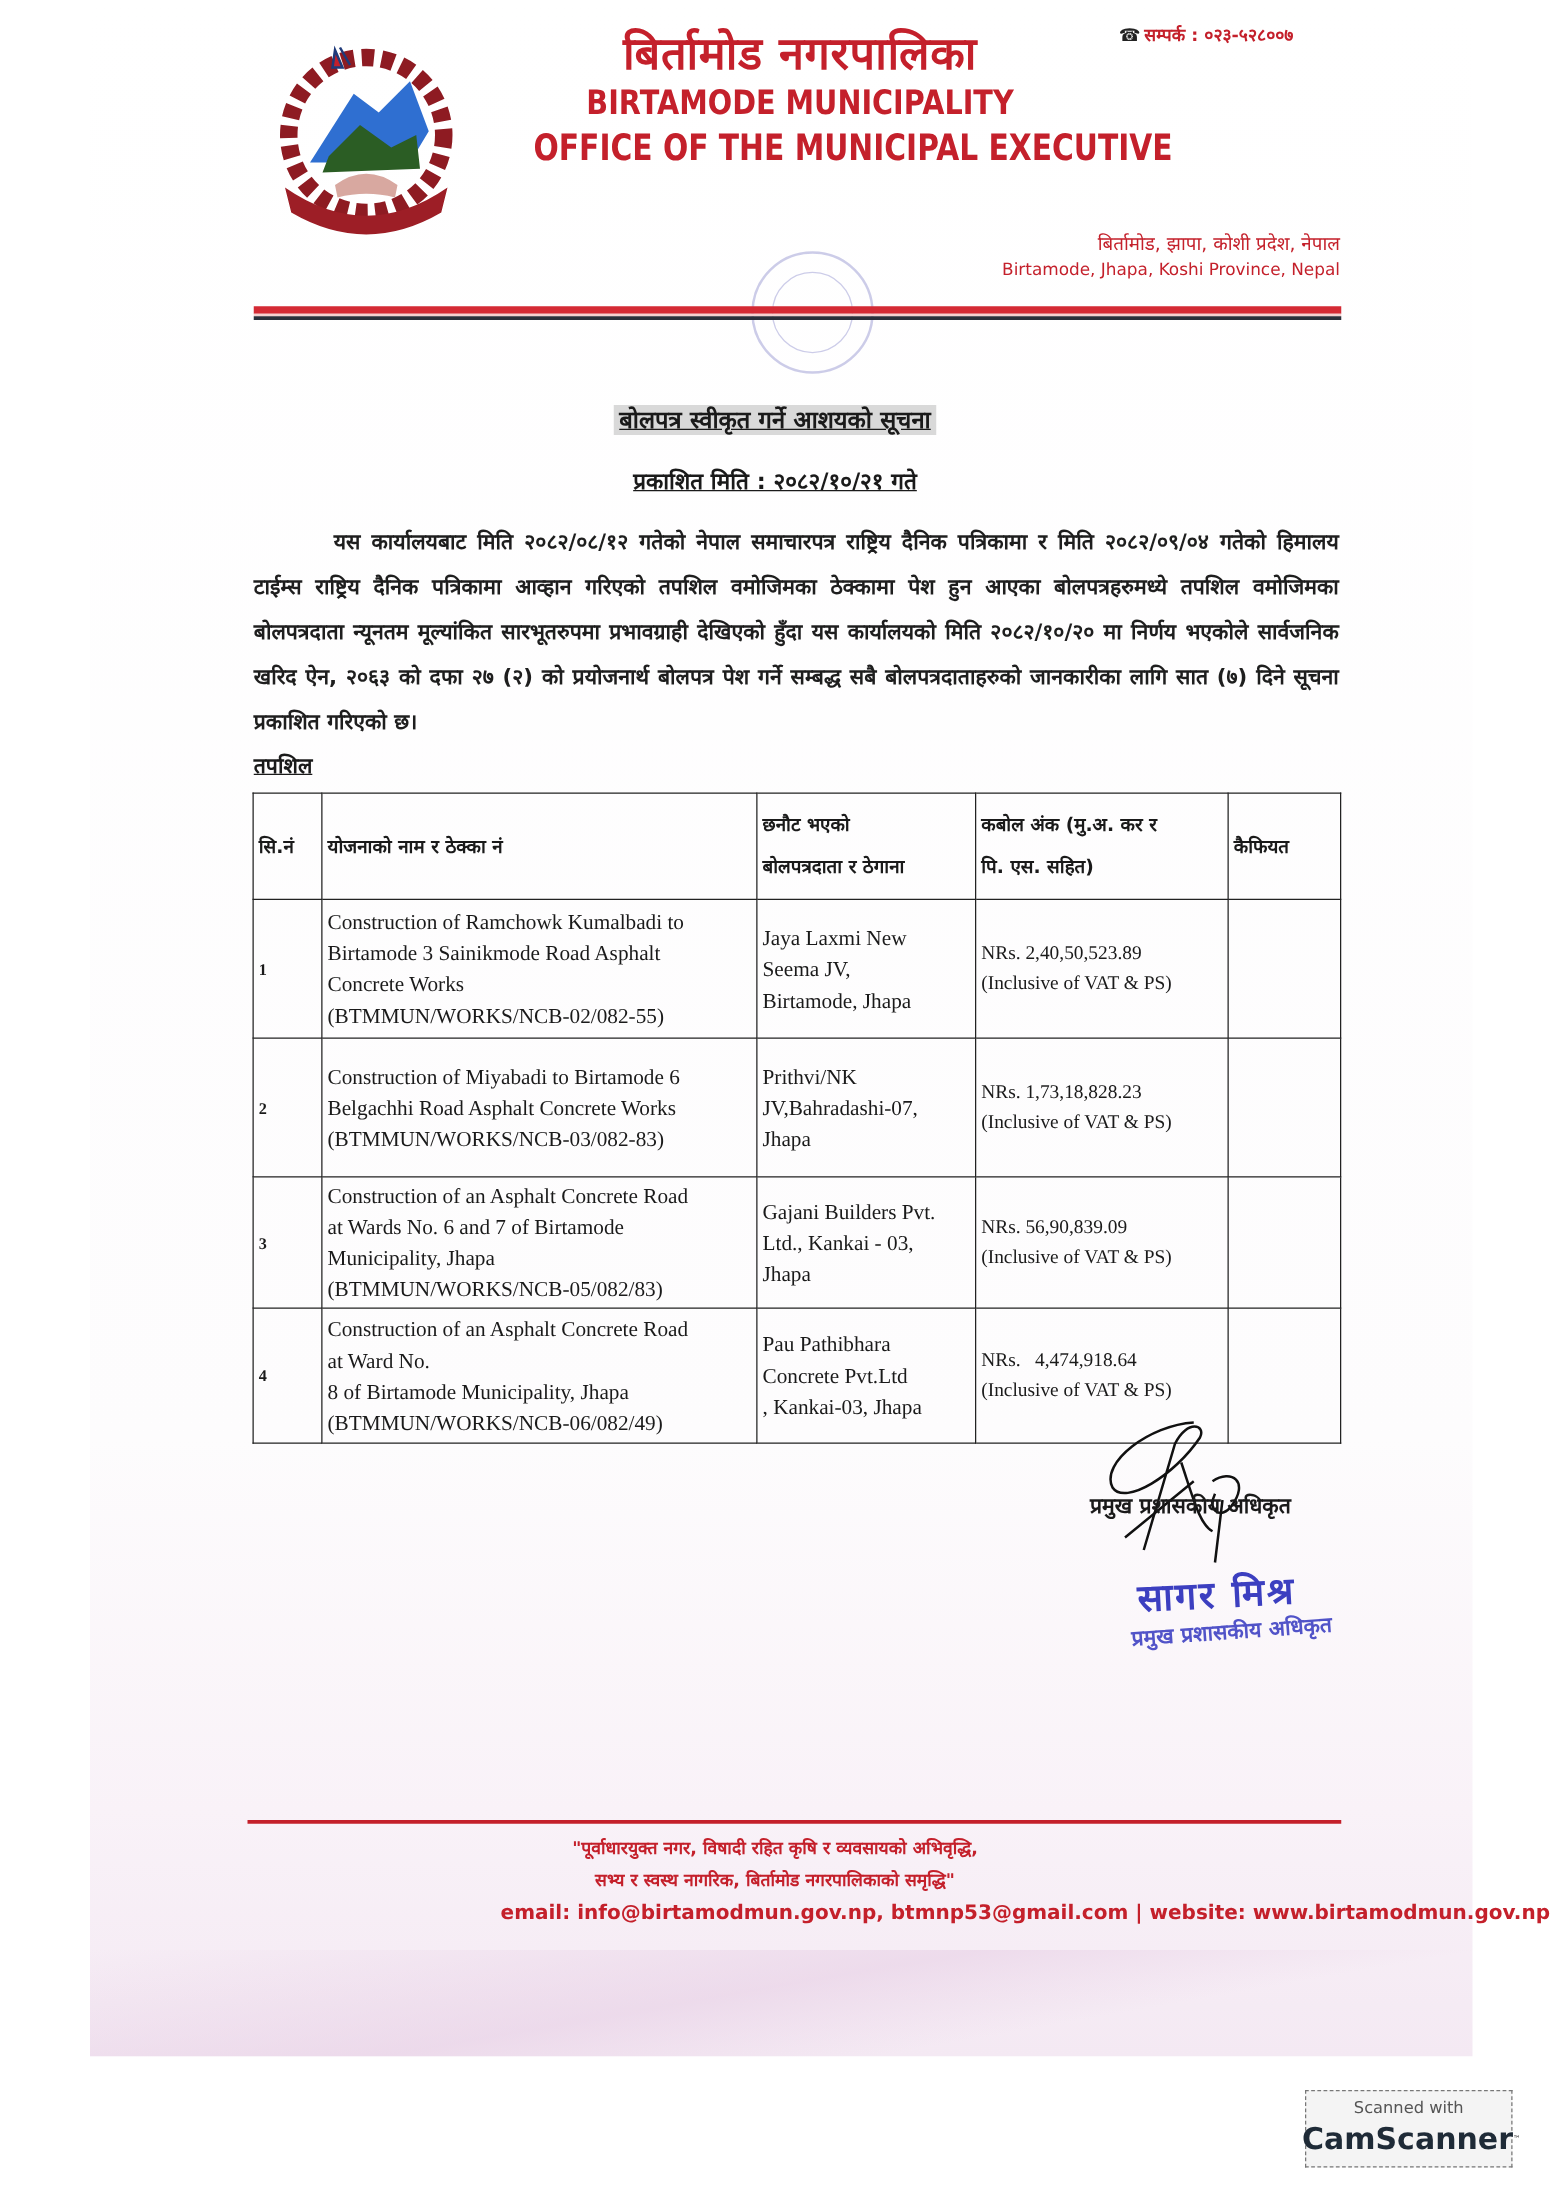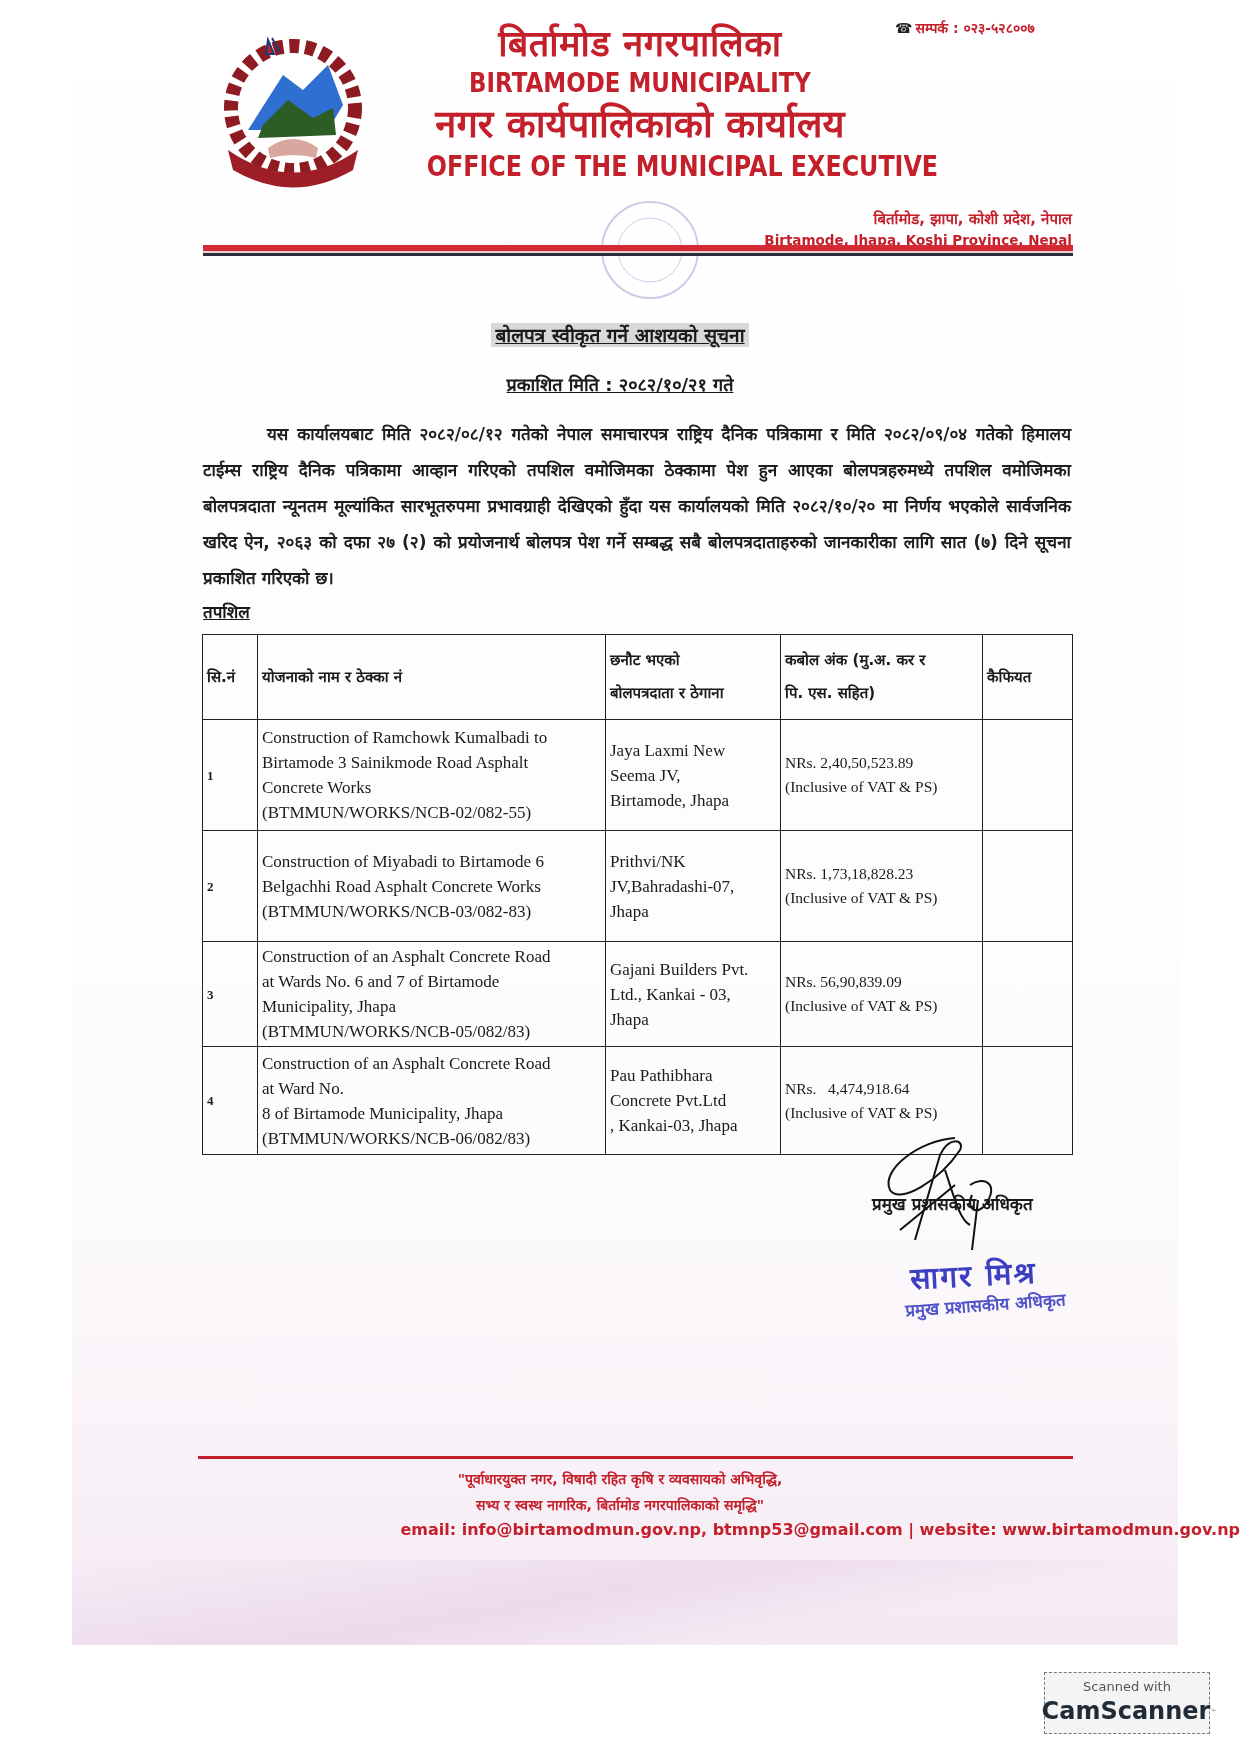--- a/index.html
+++ b/index.html
@@ -20,21 +20,21 @@
     }
     
     .emblem { position: absolute; left: 208px; top: 30px; width: 170px; height: 160px; }
     .hdr-center { position: absolute; left: 380px; top: 22px; width: 520px; text-align: center; }
     .hdr-np-title { font-family: "DejaVu Sans", sans-serif; color: #c4202b; font-size: 36px; font-weight: bold; line-height: 44px; letter-spacing: 0.5px; }
     .hdr-en-title { font-family: "DejaVu Sans", sans-serif; color: #c4202b; font-size: 27px; font-weight: bold; line-height: 34px; transform: scaleX(0.85); }
     .hdr-np-sub { font-family: "DejaVu Sans", sans-serif; color: #c4202b; font-size: 38px; font-weight: bold; line-height: 48px; }
     .hdr-en-sub { font-family: "DejaVu Sans", sans-serif; color: #c4202b; font-size: 29px; font-weight: bold; line-height: 36px; transform: scaleX(0.82); white-space: nowrap; }
     .hdr-phone { position: absolute; left: 895px; top: 18px; font-family: "DejaVu Sans", sans-serif; color: #c4202b; font-size: 14px; font-weight: bold; }
     .hdr-phone .ph-icon { color: #222; margin-right: 3px; }
-    .hdr-addr { position: absolute; right: 168px; top: 208px; text-align: right; font-family: "DejaVu Sans", sans-serif; color: #c4202b; font-weight: bold; }
+    .hdr-addr { position: absolute; right: 168px; top: 184px; text-align: right; font-family: "DejaVu Sans", sans-serif; color: #c4202b; font-weight: normal; }
     .hdr-addr .np { font-size: 15px; line-height: 22px; }
     .hdr-addr .en { font-size: 13.5px; line-height: 20px; }
     .hdr-rule { position: absolute; left: 203px; top: 245px; width: 870px; }
     .hdr-rule .red { height: 6px; background: #d42a34; }
     .hdr-rule .white { height: 2px; background: #f5d0d0; }
     .hdr-rule .dark { height: 3px; background: #2a2f3a; }
     .stamp { position: absolute; left: 575px; top: 190px; width: 150px; height: 120px; opacity: 0.35; }
     
     .title { position: absolute; left: 0; width: 1240px; top: 322px; text-align: center; font-family: "DejaVu Sans", sans-serif; font-size: 19px; font-weight: bold; }
     .title span { background: #d9d9d9; padding: 1px 4px; text-decoration: underline; }
@@ -90,21 +90,20 @@
   <path d="M40 100 L75 45 L95 60 L120 35 L135 75 L120 100 Z" fill="#2f6fd1"></path>
   <path d="M55 95 L80 70 L105 88 L125 78 L128 105 L50 108 Z" fill="#2b5d24"></path>
   <path d="M60 118 Q85 100 110 118 L108 128 Q85 122 62 128 Z" fill="#d8a8a0"></path>
   <path d="M20 120 Q85 165 150 120 L145 140 Q85 175 25 140 Z" fill="#9d1e26"></path>
   <path d="M60 10 L66 24 L58 24 Z M64 8 L72 22" fill="#c4202b" stroke="#1f3a7a" stroke-width="2"></path>
 </svg>
 
 <div class="hdr-center">
   <div class="hdr-np-title">बिर्तामोड नगरपालिका</div>
   <div class="hdr-en-title">BIRTAMODE MUNICIPALITY</div>
-  <div class="hdr-np-sub">नगर कार्यपालिकाको कार्यालय</div>
   <div class="hdr-en-sub">OFFICE OF THE MUNICIPAL EXECUTIVE</div>
 </div>
 
 <div class="hdr-phone">
   <span class="ph-icon">☎</span><span>सम्पर्क : ०२३-५२८००७</span>
 </div>
 
 <div class="hdr-addr">
   <div class="np">बिर्तामोड, झापा, कोशी प्रदेश, नेपाल</div>
   <div class="en">Birtamode, Jhapa, Koshi Province, Nepal</div>
@@ -160,21 +159,21 @@
     </tr>
     <tr class="r3">
       <td class="sn">3</td>
       <td><span>Construction of an Asphalt Concrete Road</span><br><span>at Wards No. 6 and 7 of Birtamode</span><br><span>Municipality, Jhapa</span><br><span>(BTMMUN/WORKS/NCB-05/082/83)</span></td>
       <td><span>Gajani Builders Pvt.</span><br><span>Ltd., Kankai - 03,</span><br><span>Jhapa</span></td>
       <td class="amt"><span>NRs. 56,90,839.09</span><br><span>(Inclusive of VAT &amp; PS)</span></td>
       <td></td>
     </tr>
     <tr class="r4">
       <td class="sn">4</td>
-      <td><span>Construction of an Asphalt Concrete Road</span><br><span>at Ward No.</span><br><span>8 of Birtamode Municipality, Jhapa</span><br><span>(BTMMUN/WORKS/NCB-06/082/83)</span></td>
+      <td><span>Construction of an Asphalt Concrete Road</span><br><span>at Ward No.</span><br><span>8 of Birtamode Municipality, Jhapa</span><br><span>(BTMMUN/WORKS/NCB-06/082/49)</span></td>
       <td><span>Pau Pathibhara</span><br><span>Concrete Pvt.Ltd</span><br><span>, Kankai-03, Jhapa</span></td>
       <td class="amt"><span style="white-space:pre">NRs.   4,474,918.64</span><br><span>(Inclusive of VAT &amp; PS)</span></td>
       <td></td>
     </tr>
   </tbody>
 </table>
 
 <svg class="sig-svg" viewBox="0 0 160 125">
   <path d="M95 8 C60 10 20 40 30 60 C40 75 80 50 100 20 C105 10 90 5 80 25 L55 110" fill="none" stroke="#111" stroke-width="2"></path>
   <path d="M85 40 C95 70 100 90 110 95 M110 55 C125 45 140 55 125 75 C118 85 105 80 112 65" fill="none" stroke="#111" stroke-width="2"></path>

